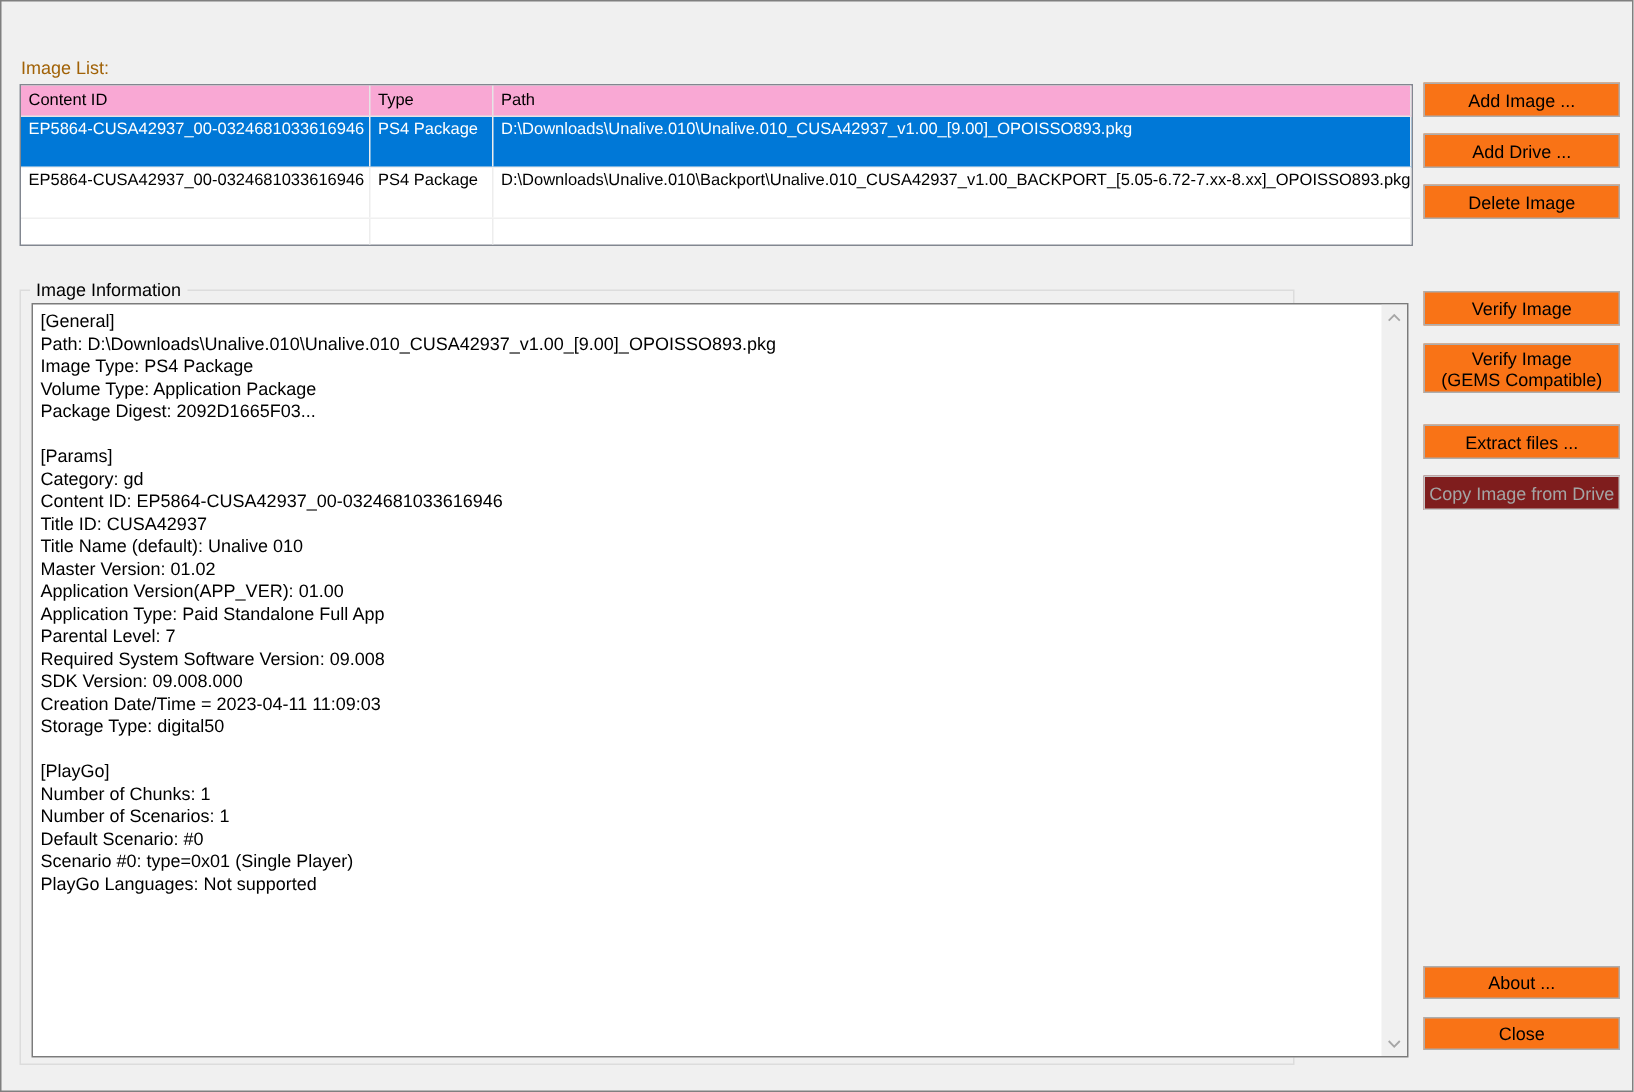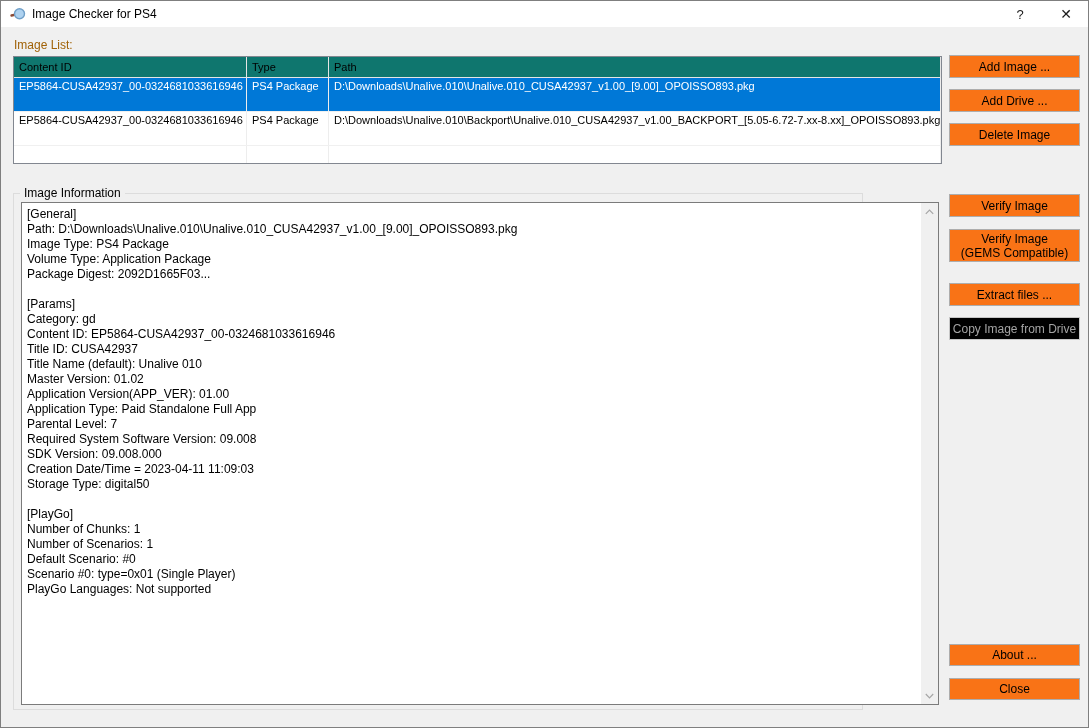--- a/index.html
+++ b/index.html
@@ -33,38 +33,38 @@
   .tb-help  { right: 52px; }
   .tb-close { right: 6px; font-size: 14px; }
   
   .static-label { position: absolute; color: #a16207; }
   
   .listview {
     position: absolute; left: 12px; top: 55px; width: 929px; height: 108px;
     background: #fff; border: 1px solid #828790; overflow: hidden;
     font-size: 11px;
   }
-  .lv-header { display: flex; height: 21px; line-height: 20px; background: #0f766e; border-bottom: 1px solid #e5e5e5; }
+  .lv-header { display: flex; height: 21px; line-height: 20px; background: #f9a8d4; border-bottom: 1px solid #e5e5e5; }
   .lv-header .cell { border-right: 1px solid #e5e5e5; padding-left: 5px; overflow: hidden; white-space: nowrap; }
   .lv-row { display: flex; height: 34px; line-height: 17px; border-bottom: 1px solid #f0f0f0; }
   .lv-row .cell { border-right: 1px solid #ededed; padding-left: 5px; overflow: hidden; white-space: nowrap; }
   .lv-row.selected { color: #fff; }
   .lv-row.filler { border-bottom: none; height: 12px; }
   .c1 { width: 233px; flex: none; }
   .c2 { width: 82px; flex: none; }
   .c3 { flex: 1; }
   
   .btn {
     position: absolute; left: 948px; width: 131px; height: 23px;
     background: #f97316; border: 1px solid #adadad;
     font-family: "Liberation Sans", sans-serif; font-size: 12px; color: #000;
     display: flex; flex-direction: column; align-items: center; justify-content: center;
     line-height: 14px;
   }
-  .btn.disabled { background: #000000; border-color: #c6c6c6; color: #a4a4a4; }
+  .btn.disabled { background: #7f1d1d; border-color: #c6c6c6; color: #a4a4a4; }
   
   .groupbox {
     position: absolute; left: 12px; top: 192px; width: 850px; height: 517px;
     border: 1px solid #dcdcdc;
   }
   .gb-label {
     position: absolute; left: 6px; top: -8px;
     background: #f0f0f0; padding: 0 4px; font-size: 12px; color: #000;
   }
   .infobox {
@@ -85,31 +85,20 @@
   }
   .sb-up { top: 0; }
   .sb-down { bottom: 0; }
   .sb-track { position: absolute; left: 0; top: 17px; bottom: 17px; width: 17px; }
 </style>
 </head>
 <body>
 
 <div class="window">
 
-  <div class="titlebar">
-    <span class="app-icon">
-      <svg width="16" height="16" viewBox="0 0 16 16">
-        <line x1="1.5" y1="9.5" x2="5.5" y2="8.6" stroke="#8a4a35" stroke-width="2.4" stroke-linecap="round"></line>
-        <circle cx="9.5" cy="7.8" r="5" fill="#aed2f0" stroke="#6f9fc8" stroke-width="1.4"></circle>
-      </svg>
-    </span>
-    <span class="tb-title">Image Checker for PS4</span>
-    <span class="tb-btn tb-help">?</span>
-    <span class="tb-btn tb-close">✕</span>
-  </div>
 
   <div class="static-label" style="left:13px; top:37px;">Image List:</div>
 
   <div class="listview">
     <div class="lv-header">
       <div class="cell c1">Content ID</div>
       <div class="cell c2">Type</div>
       <div class="cell c3">Path</div>
     </div>
     <div class="lv-row selected" style="background: rgb(0, 120, 215); color: rgb(255, 255, 255);">

